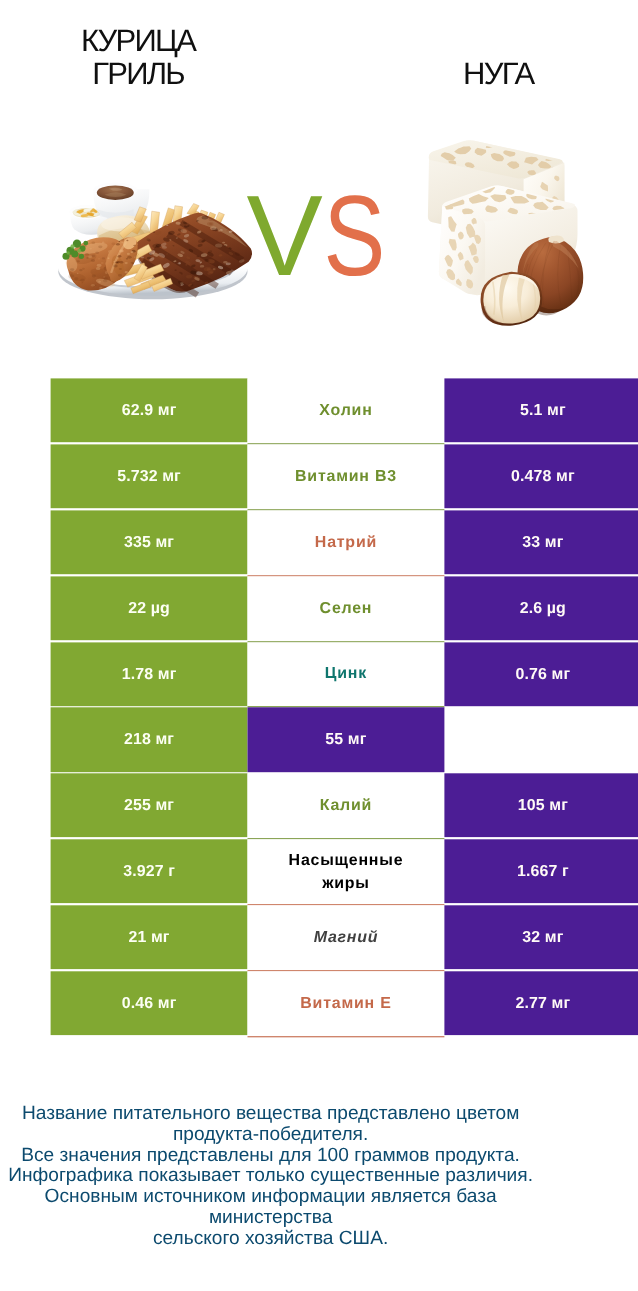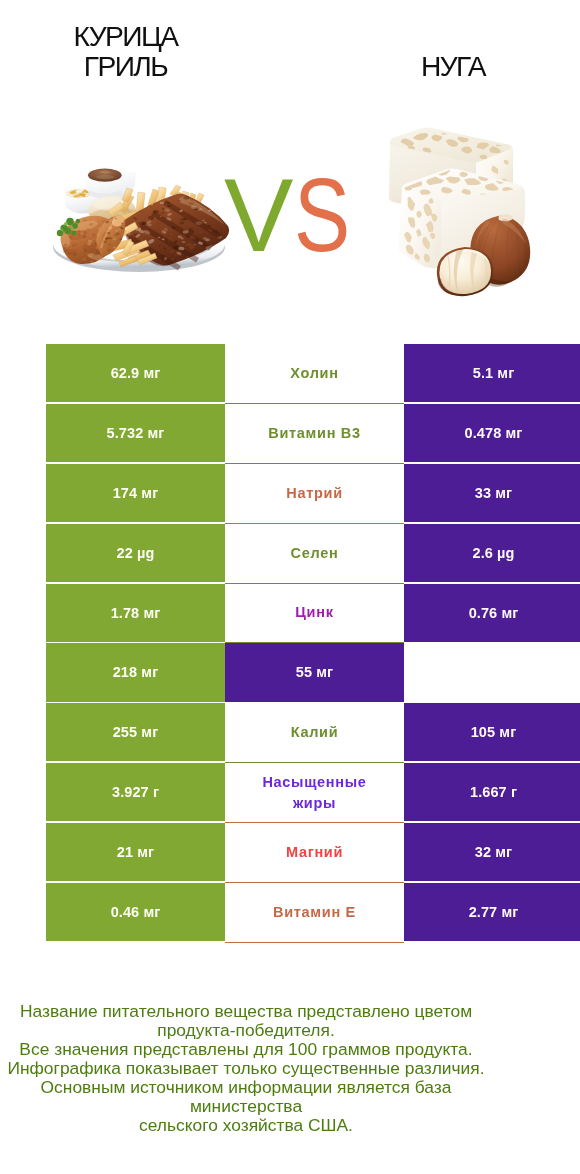--- a/index.html
+++ b/index.html
@@ -15,21 +15,21 @@
   .vs .s{transform-origin:left top;transform:scaleX(0.81);margin-left:1px;}
   .vs .v{color:#7FA92E;}
   .vs .s{color:#E2704B;}
   .table{position:absolute;left:34px;top:344px;width:537px;padding-left:12px;}
   .row{display:flex;height:58.2px;margin-bottom:1.7px;align-items:flex-start;}
   .left,.right{height:58.2px;}
   .cell{display:flex;align-items:center;justify-content:center;text-align:center;box-sizing:border-box;}
   .left{width:179px;background:#81A832;color:#fdfff4;font-size:14.5px;font-weight:700;letter-spacing:0.1px;}
   .mid{width:179px;background:#fff;font-size:14.5px;font-weight:700;line-height:21px;letter-spacing:0.7px;padding:0 22px;height:59.9px;margin-top:0px;}
   .right{width:179px;background:#4c1d95;color:#fffaf7;font-size:14.5px;font-weight:700;letter-spacing:0.1px;}
-  .footer{position:absolute;left:0;top:1001.5px;width:492px;text-align:center;font-size:17.4px;line-height:19.02px;color:#4d7c0f;font-weight:400;}
+  .footer{position:absolute;left:0;top:1001.5px;width:492px;text-align:center;font-size:17.4px;line-height:19.02px;color:#0c4a6e;font-weight:400;}
 </style>
 </head>
 <body>
 
 <div class="page">
   <div class="title" id="t-right">
       <div>НУГА</div>
     </div>
   <div class="title" id="t-left">
       <div>КУРИЦА</div>
@@ -627,51 +627,51 @@
         <div class="cell left">62.9 мг</div>
         <div class="cell mid" style="color: rgb(111, 143, 46); border-bottom: 1px solid rgb(111, 143, 46);">Холин</div>
         <div class="cell right">5.1 мг</div>
       </div>
       <div class="row">
         <div class="cell left">5.732 мг</div>
         <div class="cell mid" style="color: rgb(111, 143, 46); border-bottom: 1px solid rgb(111, 143, 46);">Витамин B3</div>
         <div class="cell right">0.478 мг</div>
       </div>
       <div class="row">
-        <div class="cell left">174 мг</div>
+        <div class="cell left">335 мг</div>
         <div class="cell mid" style="color: rgb(196, 105, 74); border-bottom: 1px solid rgb(196, 105, 74);">Натрий</div>
         <div class="cell right">33 мг</div>
       </div>
       <div class="row">
         <div class="cell left">22 µg</div>
         <div class="cell mid" style="color: rgb(111, 143, 46); border-bottom: 1px solid rgb(111, 143, 46);">Селен</div>
         <div class="cell right">2.6 µg</div>
       </div>
       <div class="row">
         <div class="cell left">1.78 мг</div>
-        <div class="cell mid" style="color: #a21caf; border-bottom: 1px solid rgb(111, 143, 46);">Цинк</div>
+        <div class="cell mid" style="color: #0f766e; border-bottom: 1px solid rgb(111, 143, 46);">Цинк</div>
         <div class="cell right">0.76 мг</div>
       </div>
       <div class="row">
         <div class="cell left">218 мг</div>
         <div class="cell right">55 мг</div>
       </div>
       <div class="row">
         <div class="cell left">255 мг</div>
         <div class="cell mid" style="color: rgb(111, 143, 46); border-bottom: 1px solid rgb(111, 143, 46);">Калий</div>
         <div class="cell right">105 мг</div>
       </div>
       <div class="row">
         <div class="cell left">3.927 г</div>
-        <div class="cell mid" style="color: #6d28d9; border-bottom: 1px solid rgb(196, 105, 74);">Насыщенные жиры</div>
+        <div class="cell mid" style="color: #000000; border-bottom: 1px solid rgb(196, 105, 74);">Насыщенные жиры</div>
         <div class="cell right">1.667 г</div>
       </div>
       <div class="row">
         <div class="cell left">21 мг</div>
-        <div class="cell mid" style="color: #ef4444; border-bottom: 1px solid rgb(196, 105, 74);">Магний</div>
+        <div class="cell mid" style="color: #404040; border-bottom: 1px solid rgb(196, 105, 74); font-style: italic;">Магний</div>
         <div class="cell right">32 мг</div>
       </div>
       <div class="row">
         <div class="cell left">0.46 мг</div>
         <div class="cell mid" style="color: rgb(196, 105, 74); border-bottom: 1px solid rgb(196, 105, 74);">Витамин E</div>
         <div class="cell right">2.77 мг</div>
       </div>
     </div>
   <div class="footer" id="footer">
       <div>Название питательного вещества представлено цветом</div>

